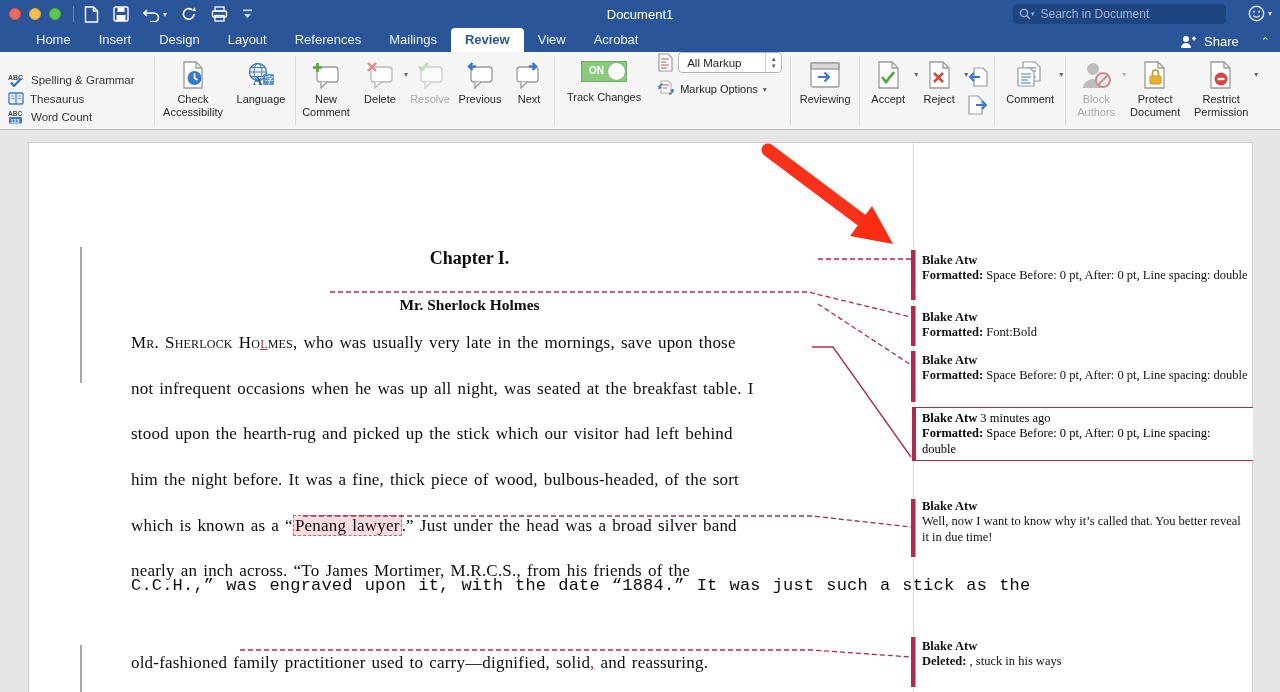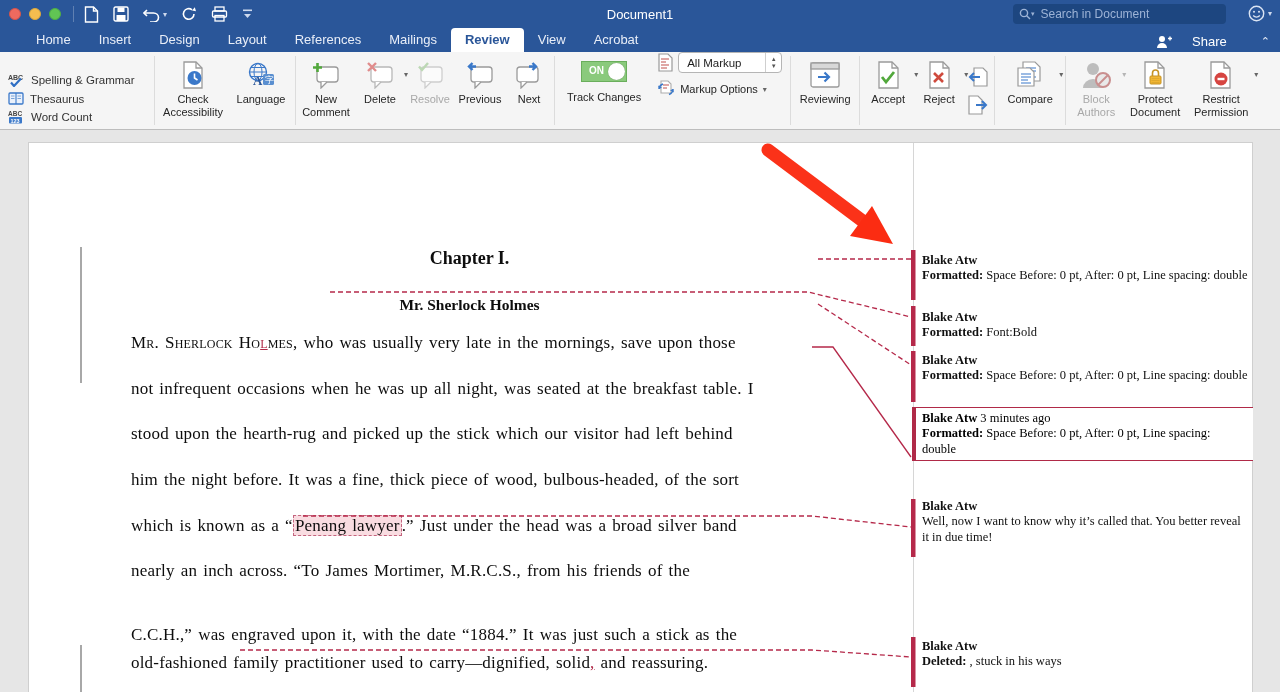--- a/index.html
+++ b/index.html
@@ -17,21 +17,21 @@
   .tb-caret{color:#cdd9ee;font-size:8px;}
   .tb-title{position:absolute;left:0;right:0;text-align:center;color:#fff;font-size:13px;pointer-events:none;}
   .searchbox{position:absolute;right:54px;top:4px;width:213px;height:20px;background:#1d4680;border-radius:4px;display:flex;align-items:center;padding:0 6px;box-sizing:border-box;}
   .searchbox input{background:transparent;border:none;outline:none;color:#c8d6ec;font-size:12px;width:150px;margin-left:4px;font-family:"Liberation Sans",sans-serif;}
   .searchbox input::placeholder{color:#9db3d6;}
   .smiley-wrap{position:absolute;right:8px;top:5px;display:flex;align-items:center;gap:3px;}
   
   .tabrow{position:absolute;left:0;top:28px;width:1280px;height:24px;background:#2a5699;display:flex;align-items:flex-end;padding-left:22px;box-sizing:border-box;}
   .tab{color:#e9eef8;font-size:13px;padding:3px 14px 4px;line-height:17px;cursor:default;}
   .tab.active{background:#fff;color:#2a5699;border-radius:4px 4px 0 0;font-weight:bold;}
-  .tab-right{position:absolute;right:10px;bottom:3px;display:flex;align-items:center;gap:20px;color:#fff;font-size:13px;}
+  .tab-right{position:absolute;right:10px;bottom:3px;display:flex;align-items:center;gap:8px;color:#fff;font-size:13px;}
   .collapse{margin-left:14px;color:#e9eef8;font-size:11px;}
   
   .ribbon{position:absolute;left:0;top:52px;width:1280px;height:78px;background:#f5f5f5;border-bottom:1px solid #bdbdbd;box-sizing:border-box;display:flex;align-items:stretch;}
   .rsep{width:1px;background:#dcdcdc;margin:4px 2px;}
   .proofing{display:flex;flex-direction:column;justify-content:center;gap:5px;padding:16px 6px 0 8px;min-width:138px;}
   .pitem{display:flex;align-items:center;gap:6px;font-size:11.5px;color:#333;cursor:default;}
   .rbtn{display:flex;flex-direction:column;align-items:center;justify-content:flex-start;padding-top:7px;position:relative;cursor:default;}
   .rbtn .icn{height:32px;display:flex;align-items:center;justify-content:center;}
   .rbtn .lbl{font-size:11px;color:#262626;text-align:center;line-height:1.18;margin-top:2px;}
   .rbtn.disabled .lbl{color:#a8a8a8;}
@@ -372,21 +372,21 @@
   <div class="rbtn" style="width:66px">
     <div class="icn">
       <svg width="30" height="28" viewBox="0 0 30 28">
           <path d="M8 1h12l5 5v14H8z" fill="#fff" stroke="#9a9a9a" stroke-width="1.2"></path>
           <path d="M11 7h10M11 10h10M11 13h7M11 16h10" stroke="#3a78c9" stroke-width="1.2"></path>
           <path d="M3 7h12l4 4v14H3z" fill="#fff" stroke="#9a9a9a" stroke-width="1.2"></path>
           <path d="M6 13h10M6 16h10M6 19h7M6 22h10" stroke="#3a78c9" stroke-width="1.2"></path>
         </svg>
       <span class="icaret" style="right:0">▾</span>
     </div>
-    <div class="lbl">Compare</div>
+    <div class="lbl">Comment</div>
   </div>
 
   <div class="rsep"></div>
 
   <div class="rbtn disabled" style="width:56px">
     <div class="icn">
       <svg width="30" height="26" viewBox="0 0 30 26">
           <circle cx="12" cy="7" r="6" fill="#bdbdbd"></circle>
           <path d="M2 26a10 9 0 0 1 20 0z" fill="#bdbdbd"></path>
           <circle cx="22" cy="18" r="7" fill="#e9e9e9" stroke="#c98f8f" stroke-width="2"></circle>
@@ -431,21 +431,21 @@
 
 <div class="heading doc-serif" id="h1" style="top:248px;font-size:18px;">Chapter I.</div>
 <div class="heading doc-serif" id="h2" style="top:296px;font-size:15.5px;">Mr. Sherlock Holmes</div>
 <div id="doclines">
     <div class="docline doc-serif" style="top: 333px;"><span class="sc">Mr. Sherlock Ho</span><span class="sc ins">l</span><span class="sc">mes</span><span>, who was usually very late in the mornings, save upon those</span></div>
     <div class="docline doc-serif" style="top: 379px;"><span>not infrequent occasions when he was up all night, was seated at the breakfast table. I</span></div>
     <div class="docline doc-serif" style="top: 424px;"><span>stood upon the hearth-rug and picked up the stick which our visitor had left behind</span></div>
     <div class="docline doc-serif" style="top: 470px;"><span>him the night before. It was a fine, thick piece of wood, bulbous-headed, of the sort</span></div>
     <div class="docline doc-serif" style="top: 516px;"><span>which is known as a “</span><span class="cm">Penang lawyer</span><span>.” Just under the head was a broad silver band</span></div>
     <div class="docline doc-serif" style="top: 561px;"><span>nearly an inch across. “To James Mortimer, M.R.C.S., from his friends of the</span></div>
-    <div class="docline doc-serif" style="top: 625px;"><span>C.C.H.,” was engraved upon it, with the date “1884.” It was just such a stick as the</span></div>
+    <div class="docline doc-serif" style="top: 576px; font-family: Liberation Mono, monospace;"><span>C.C.H.,” was engraved upon it, with the date “1884.” It was just such a stick as the</span></div>
     <div class="docline doc-serif" style="top: 653px;"><span>old-fashioned family practitioner used to carry—dignified, solid</span><span class="ins">,</span><span> and reassuring.</span></div>
   </div>
 <div id="balloons">
     <div class="balloon" style="top: 253px;">
       <div><b>Blake Atw</b></div>
       <div><b>Formatted:</b> Space Before:  0 pt, After:  0 pt, Line spacing: double</div>
     </div>
     <div class="balloon" style="top: 310px;">
       <div><b>Blake Atw</b></div>
       <div><b>Formatted:</b> Font:Bold</div>

